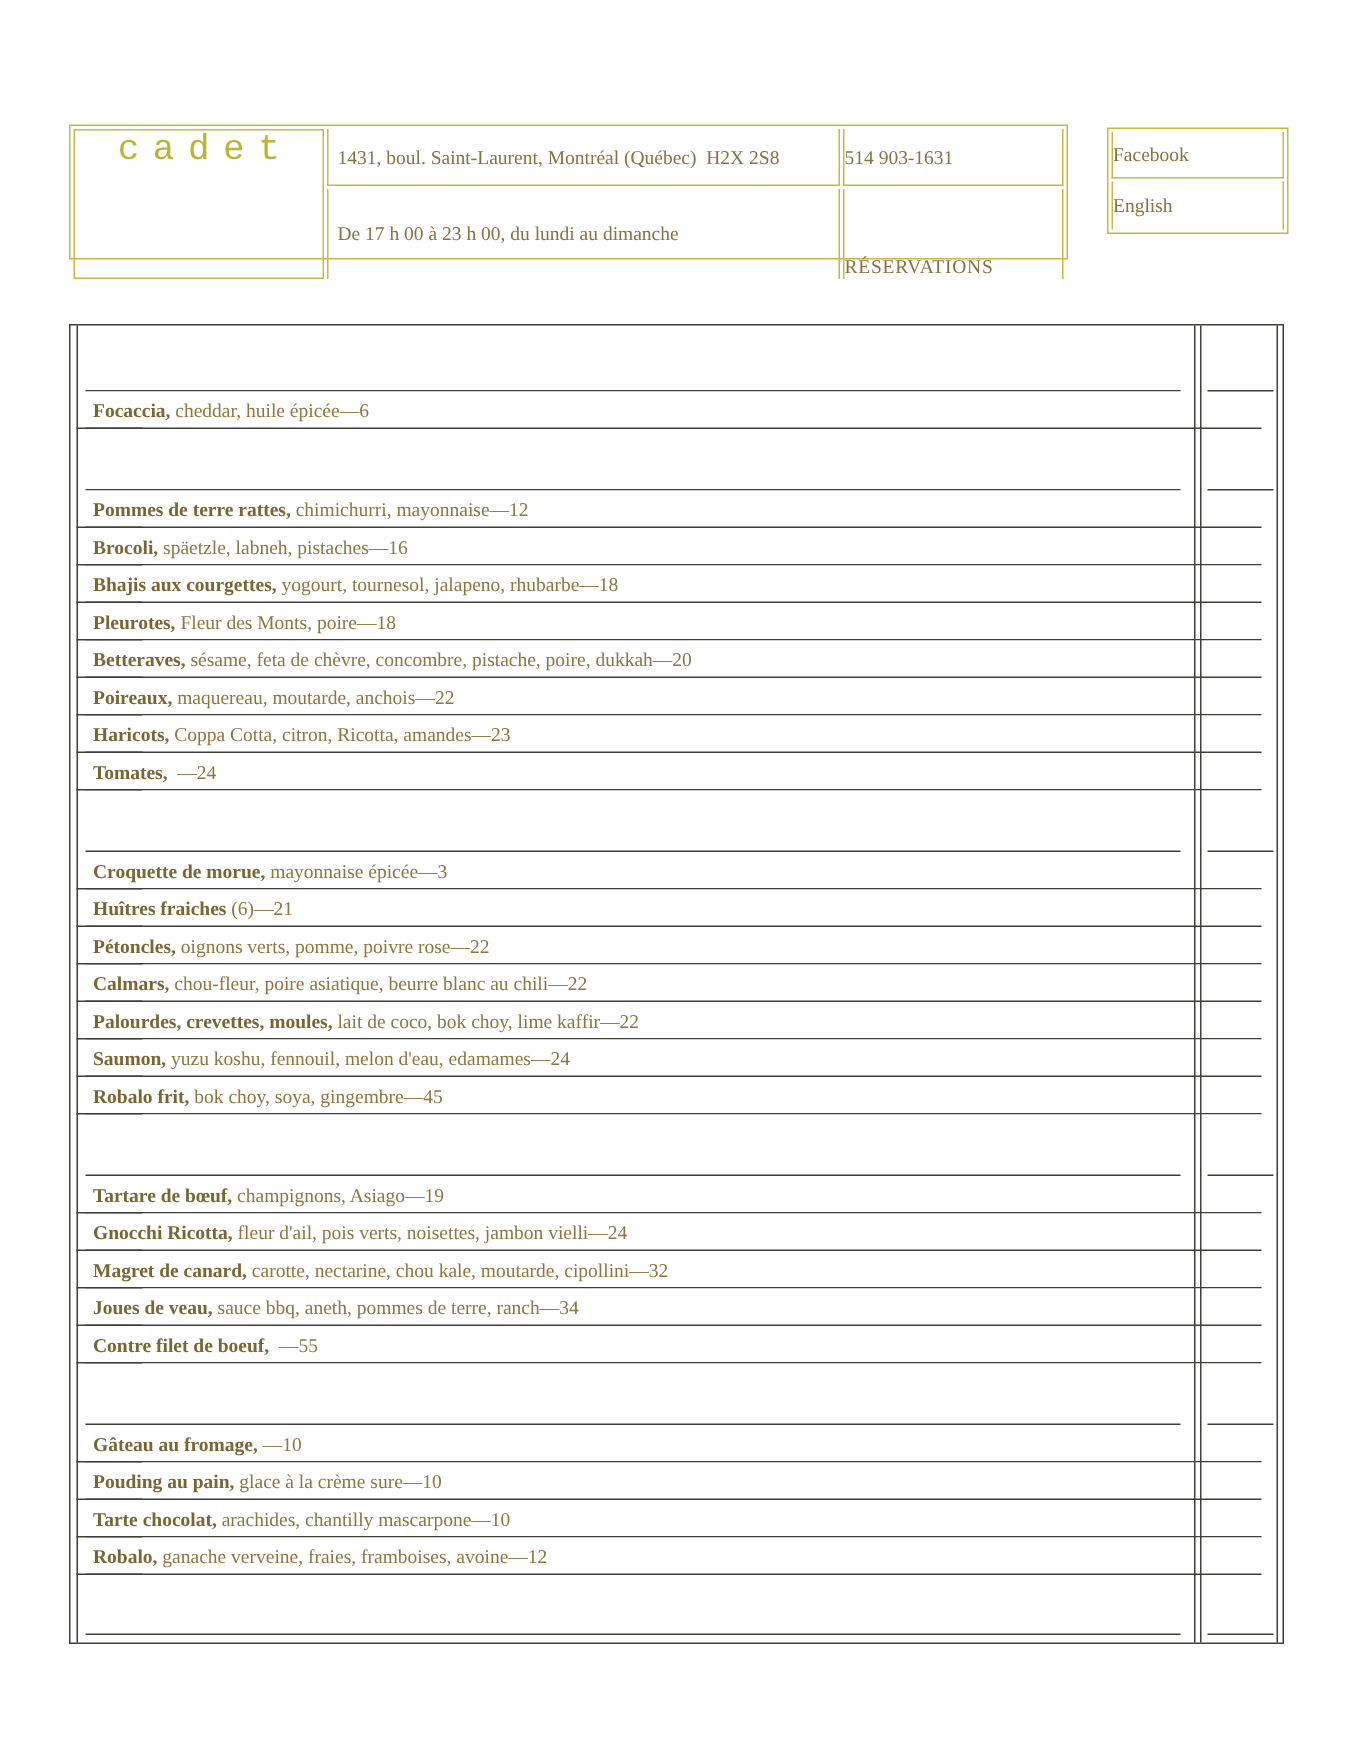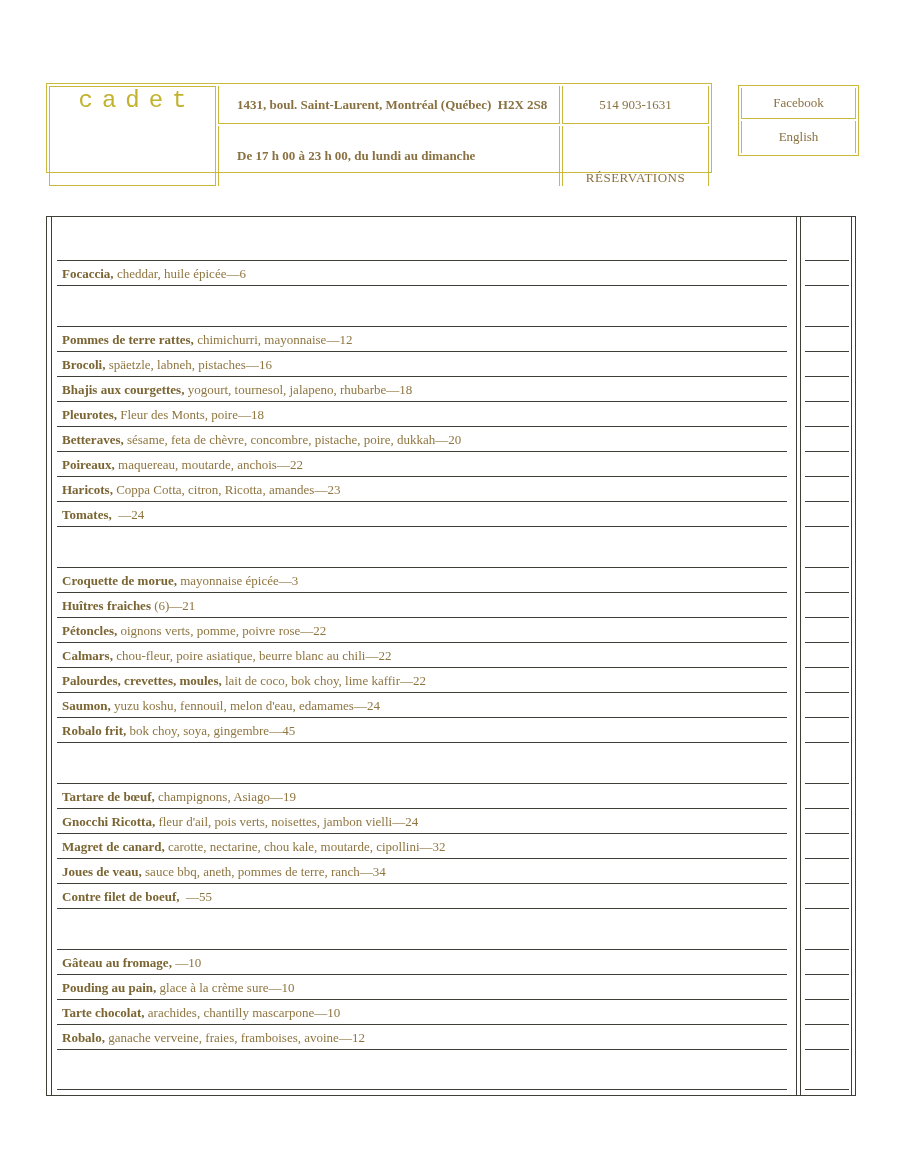--- a/index.html
+++ b/index.html
@@ -23,25 +23,25 @@
     position:absolute;left:46px;top:83px;width:666px;height:90px;
     border:1px solid var(--gold);
     display:grid;
     grid-template-columns:167px 1fr 147px;
     grid-template-rows:38px 1fr;
     gap:2px;padding:2px;
   }
   .hc{
     border-left:1px solid var(--gold);
     border-right:1px solid var(--gold);
-    display:flex;align-items:center;justify-content:center;
+    display:flex;align-items:center;
     color:var(--brown);font-size:13px;
   }
   .hc.bb{border-bottom:1px solid var(--gold);}
-  .hc.left-al{justify-content:flex-start;padding-left:18px;font-weight:bold;}
+  .hc.left-al{justify-content:flex-start;padding-left:6px;}
   #logo-cell{
     grid-row:1/3;grid-column:1;
     border:1px solid var(--gold);
     display:flex;align-items:flex-start;justify-content:center;
     cursor:pointer;
   }
   #logo-cell .logo-text{
     font-family:"Liberation Mono","DejaVu Sans Mono",monospace;
     font-size:24px;letter-spacing:9px;text-indent:9px;
     color:var(--gold-text);
@@ -59,21 +59,21 @@
     position:absolute;left:46px;top:216px;width:810px;
     border:1px solid var(--line);
   }
   #menu-rows{position:relative;padding-bottom:5px;}
   .vl{position:absolute;top:0;bottom:0;width:1px;background:var(--line);}
   .vl-left{left:4px;}
   .vl-a{right:58px;}
   .vl-b{right:54px;}
   .vl-right{right:3px;}
   .mrow{display:flex;}
-  .h-item{height:25px;}
+  .h-item{height:25px;flex-direction:column;}
   .h-sp{height:41px;}
   .h-sp-top{height:44px;}
   .h-sp-bot{height:40px;}
   .cm{
     flex:1;position:relative;
     display:flex;align-items:center;
     padding-left:15px;
     font-size:13px;color:var(--desc);
     overflow:hidden;white-space:nowrap;
   }

